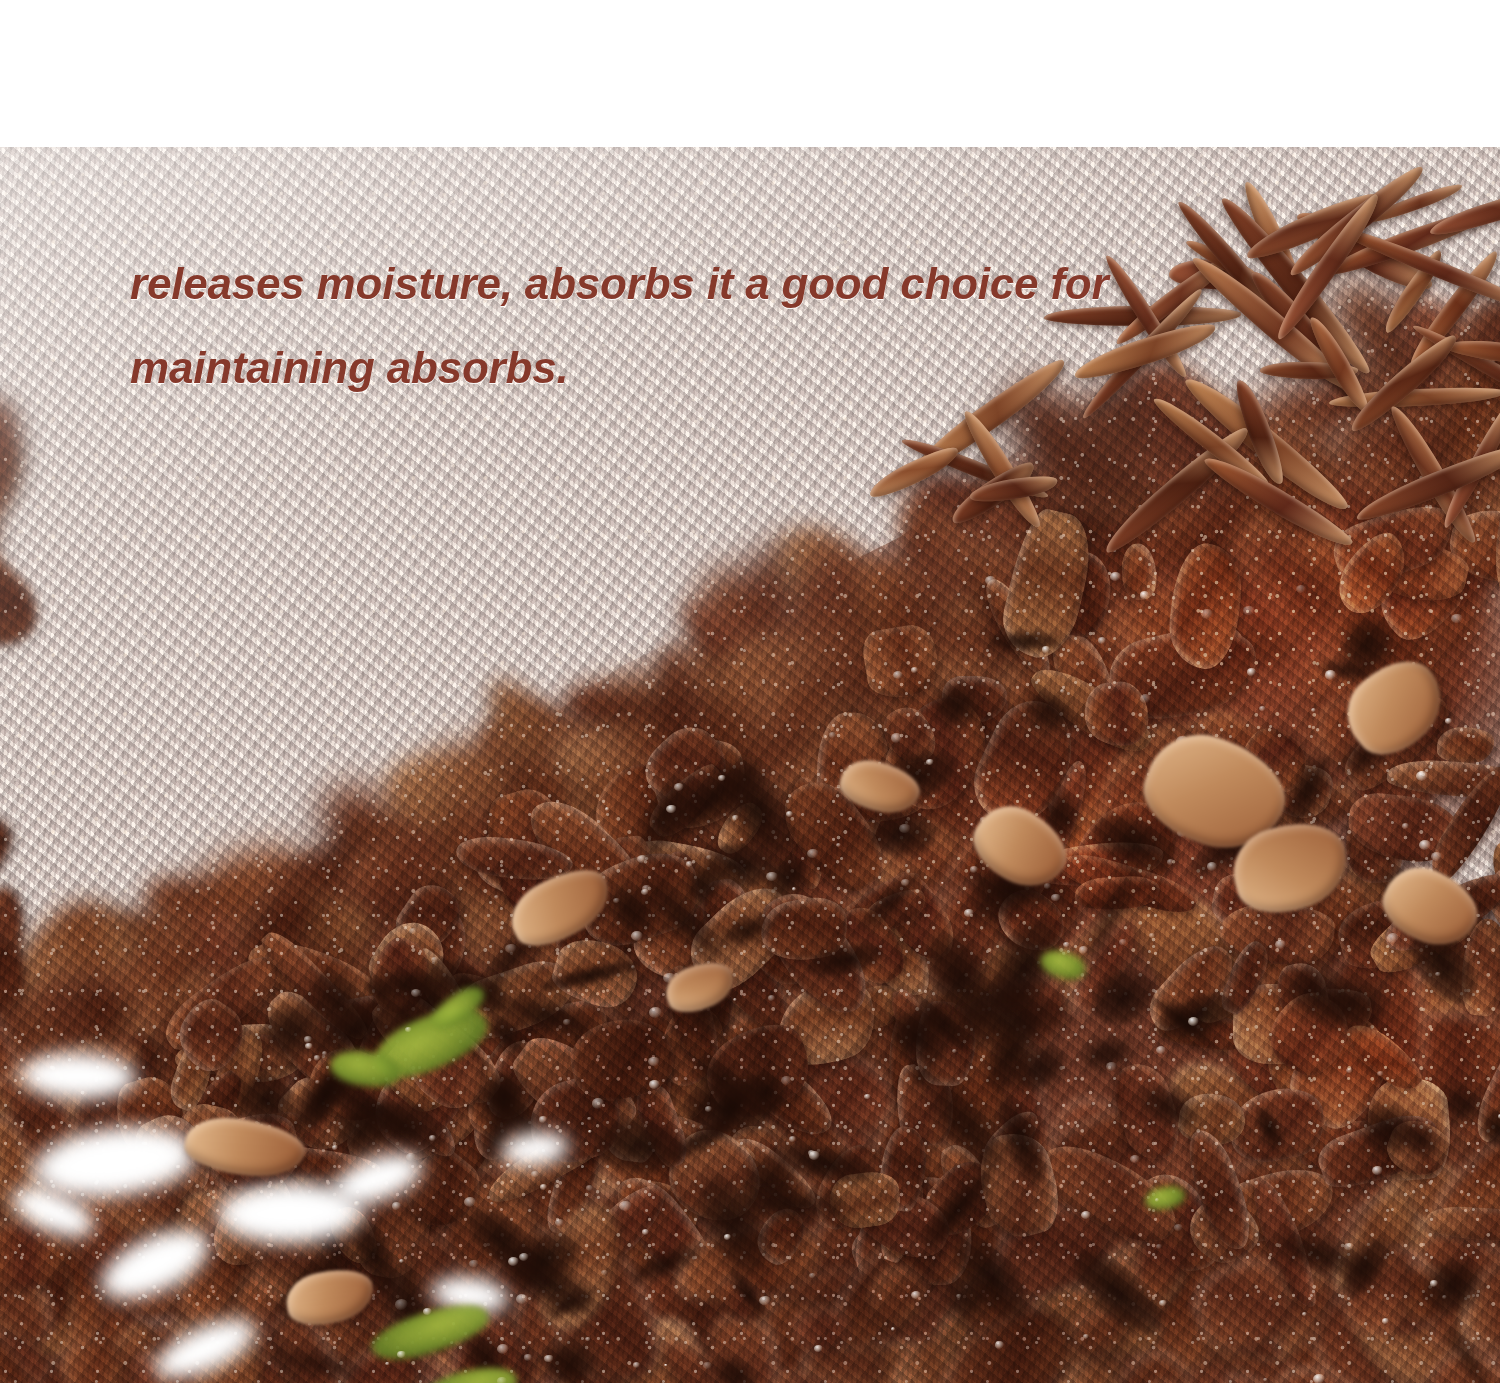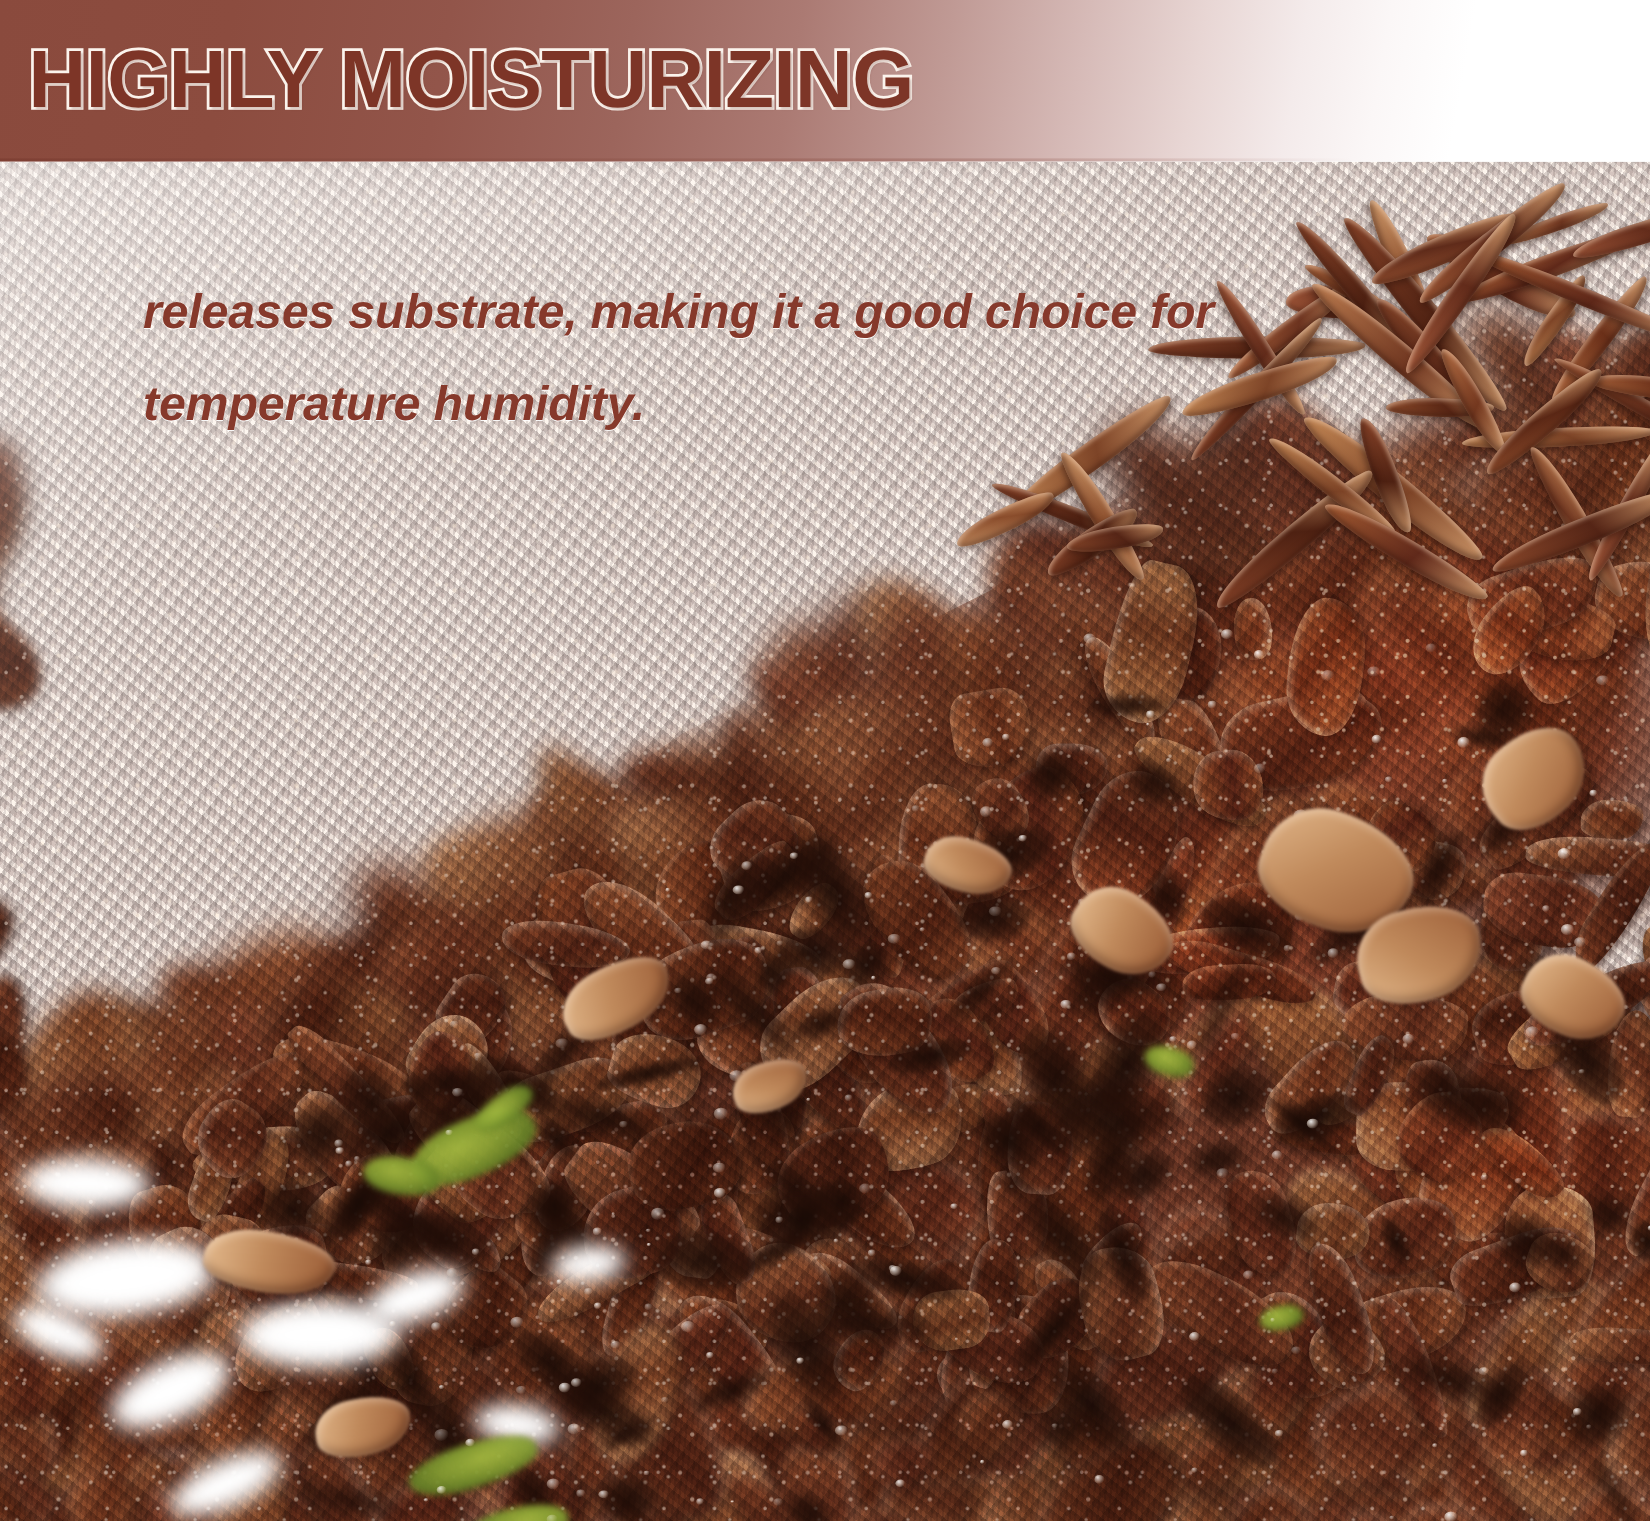--- a/index.html
+++ b/index.html
@@ -205,27 +205,24 @@
     position: absolute;
     border-radius: 50%;
     background: radial-gradient(ellipse at 50% 50%, #ffffff 0%, #ffffff 55%, rgba(255,255,255,0) 100%);
   }
 </style>
 </head>
 <body>
 
 <div id="page">
 
-  <div id="header-banner">
-    <div id="banner-title">HIGHLY MOISTURIZING</div>
-  </div>
 
   <div id="body-copy">
-    <div>releases substrate, making it a good choice for</div>
-    <div>temperature humidity.</div>
+    <div>releases moisture, absorbs it a good choice for</div>
+    <div>maintaining absorbs.</div>
   </div>
 
   <div id="bark-photo">
     <div id="bark-pile">
 
       <div class="bark-layer" id="bark-base" style="--pile-mask: linear-gradient(#000,#000); clip-path: polygon(0% 66.34%, 8% 63.92%, 17.33% 59.06%, 26.67% 52.59%, 34.67% 47.73%, 41.33% 42.07%, 48% 38.03%, 54.67% 34.79%, 60% 31.55%, 65.33% 26.7%, 70.67% 22.25%, 76% 20.23%, 82% 19.42%, 88% 17.39%, 94.67% 16.18%, 100% 15.37%, 100% 100%, 0% 100%);"></div>
 
       <div class="bark-layer" id="chip-host">
           <div class="chip blur3" style="left: 946.709px; top: 427.741px; width: 88.7306px; height: 100.052px; transform: rotate(14.5deg); background: linear-gradient(119deg, rgb(156, 86, 52) 0%, rgb(95, 43, 26) 58%, rgb(156, 86, 52) 100%); border-radius: 37% 60% 62% 41% / 65% 43% 54% 37%;"></div>
           <div class="chip blur3" style="left: 520.367px; top: 618.058px; width: 164.605px; height: 92.8535px; transform: rotate(50.8deg); background: linear-gradient(105deg, rgb(207, 154, 107) 0%, rgb(138, 77, 44) 58%, rgb(207, 154, 107) 100%); border-radius: 44% 61% 61% 57% / 53% 35% 54% 53%;"></div>

